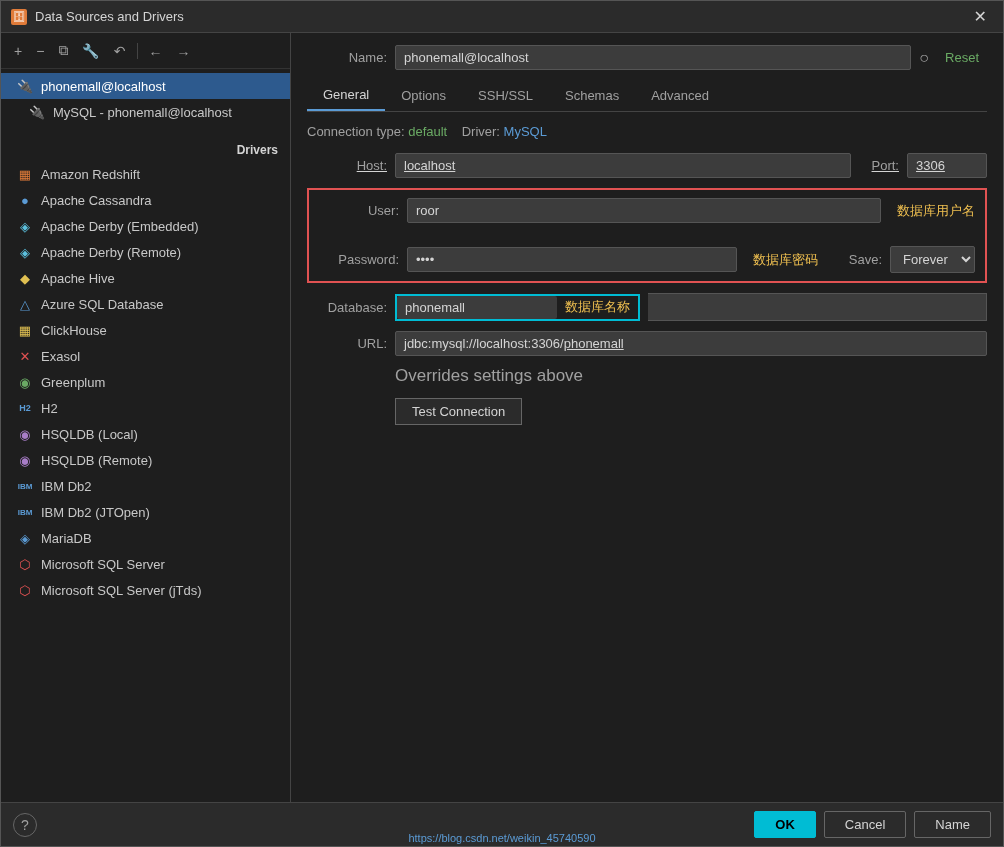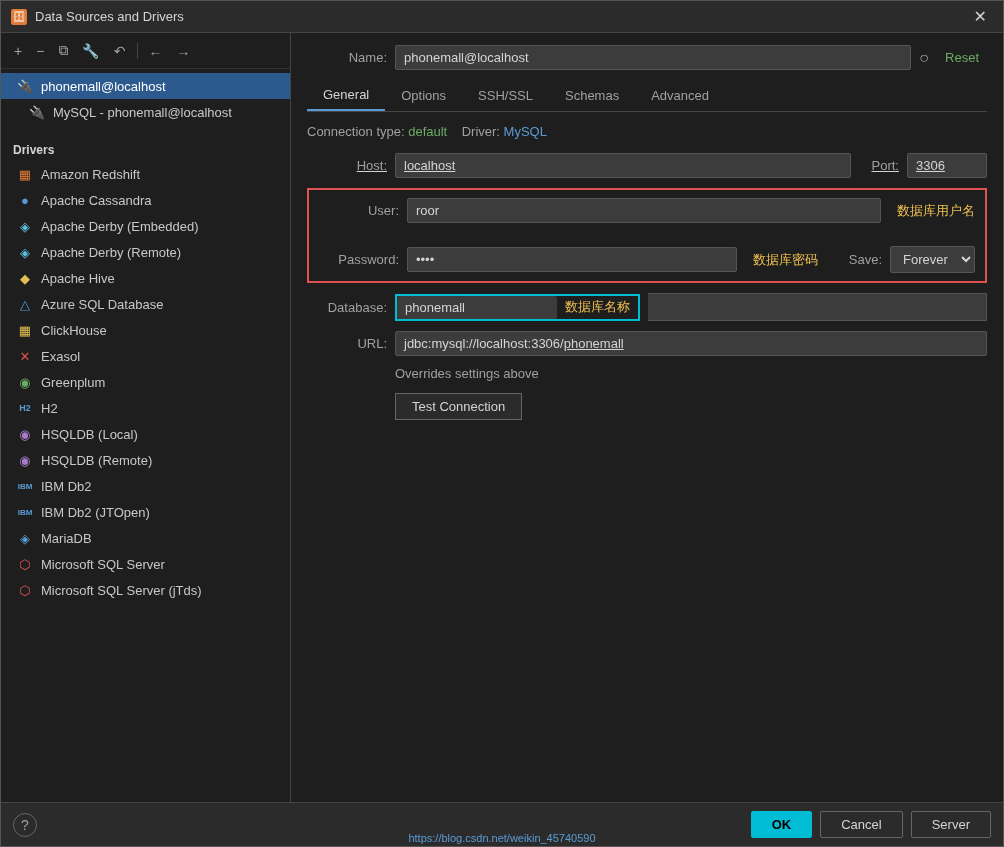--- a/index.html
+++ b/index.html
@@ -218,21 +218,21 @@
     }
     .save-select {
       background: #3c3c3c;
       border: 1px solid #555;
       color: #d4d4d4;
       padding: 4px 8px;
       font-size: 13px;
       border-radius: 2px;
     }
     .overrides-text {
-      font-size: 13px;
+      font-size: 17px;
       color: #a0a0a0;
       margin-bottom: 12px;
     }
     .test-conn-btn {
       background: #2b2b2b;
       border: 1px solid #666;
       color: #d4d4d4;
       padding: 5px 16px;
       cursor: pointer;
       font-size: 13px;
@@ -328,21 +328,21 @@
 
         <div class="list-item selected">
           <span class="item-icon icon-db icon-orange">🔌</span>
           <span>phonemall@localhost</span>
         </div>
         <div class="list-item sub">
           <span class="item-icon icon-db icon-orange">🔌</span>
           <span>MySQL - phonemall@localhost</span>
         </div>
 
-        <div class="section-header" style="margin-top:10px;">Drivers</div>
+        <div class="section-header" style="margin-top:10px;text-align:right;">Drivers</div>
         <div class="list-item">
           <span class="item-icon icon-db icon-orange">▦</span>
           <span>Amazon Redshift</span>
         </div>
         <div class="list-item">
           <span class="item-icon icon-db icon-blue">●</span>
           <span>Apache Cassandra</span>
         </div>
         <div class="list-item">
           <span class="item-icon icon-db icon-cyan">◈</span>
@@ -486,17 +486,17 @@
     </div>
   </div>
 
   <div class="footer">
     <div class="footer-help">
       <span>?</span>
     </div>
     <div class="footer-right">
       <button class="footer-btn ok">OK</button>
       <button class="footer-btn">Cancel</button>
-      <button class="footer-btn">Server</button>
+      <button class="footer-btn">Name</button>
     </div>
     <div class="url-overlay">https://blog.csdn.net/weikin_45740590</div>
   </div>
 </div>
 
 </body></html>

